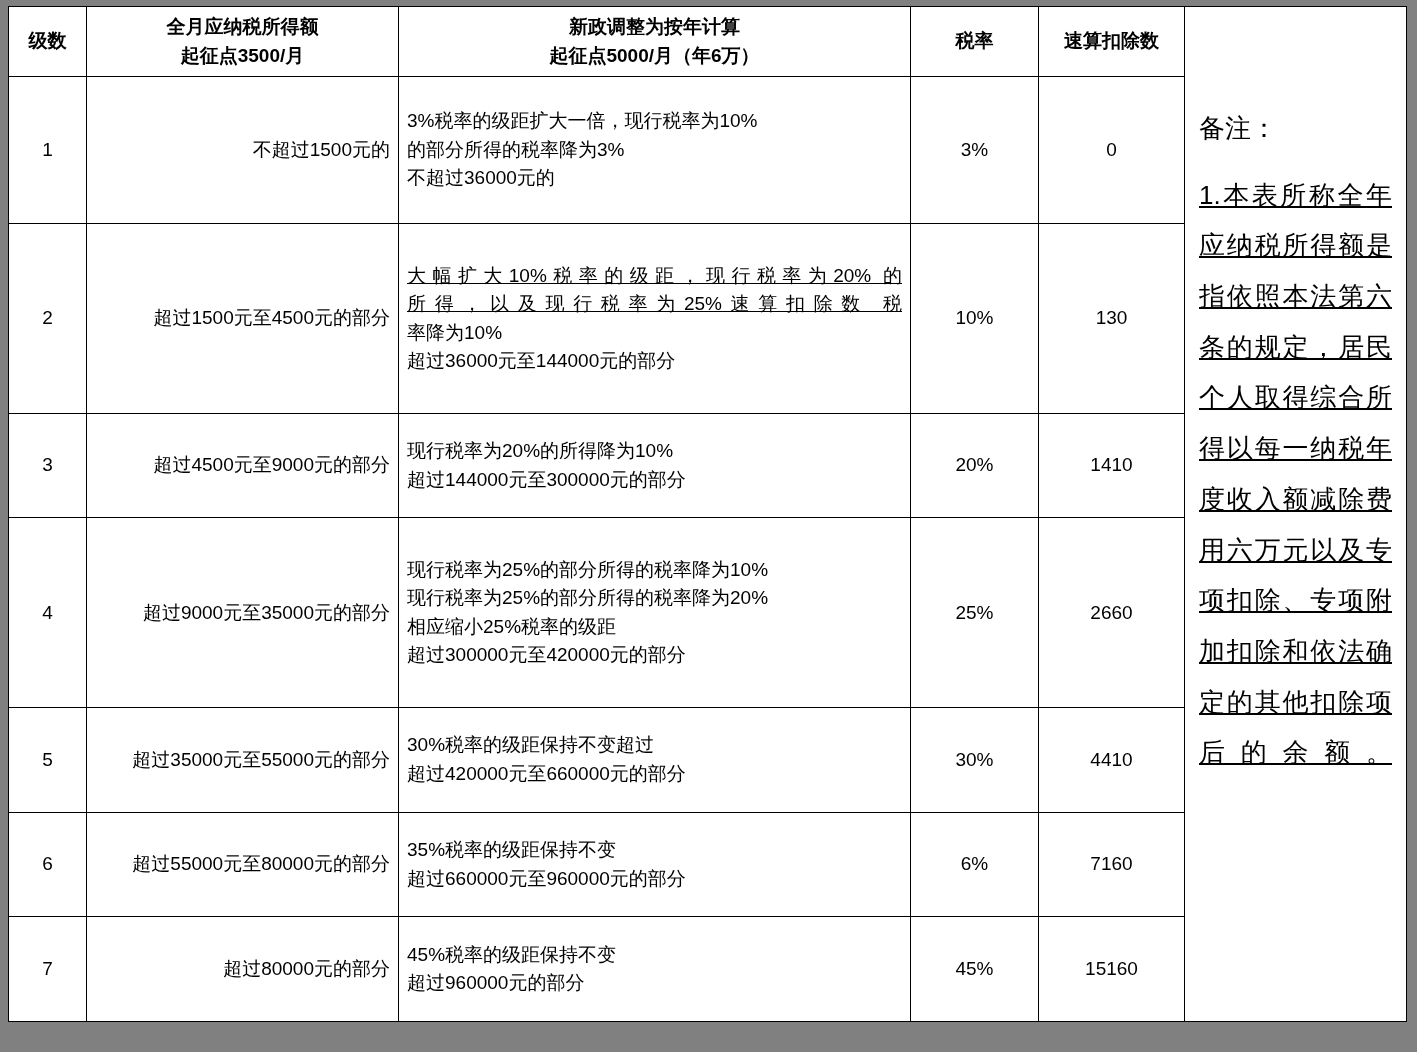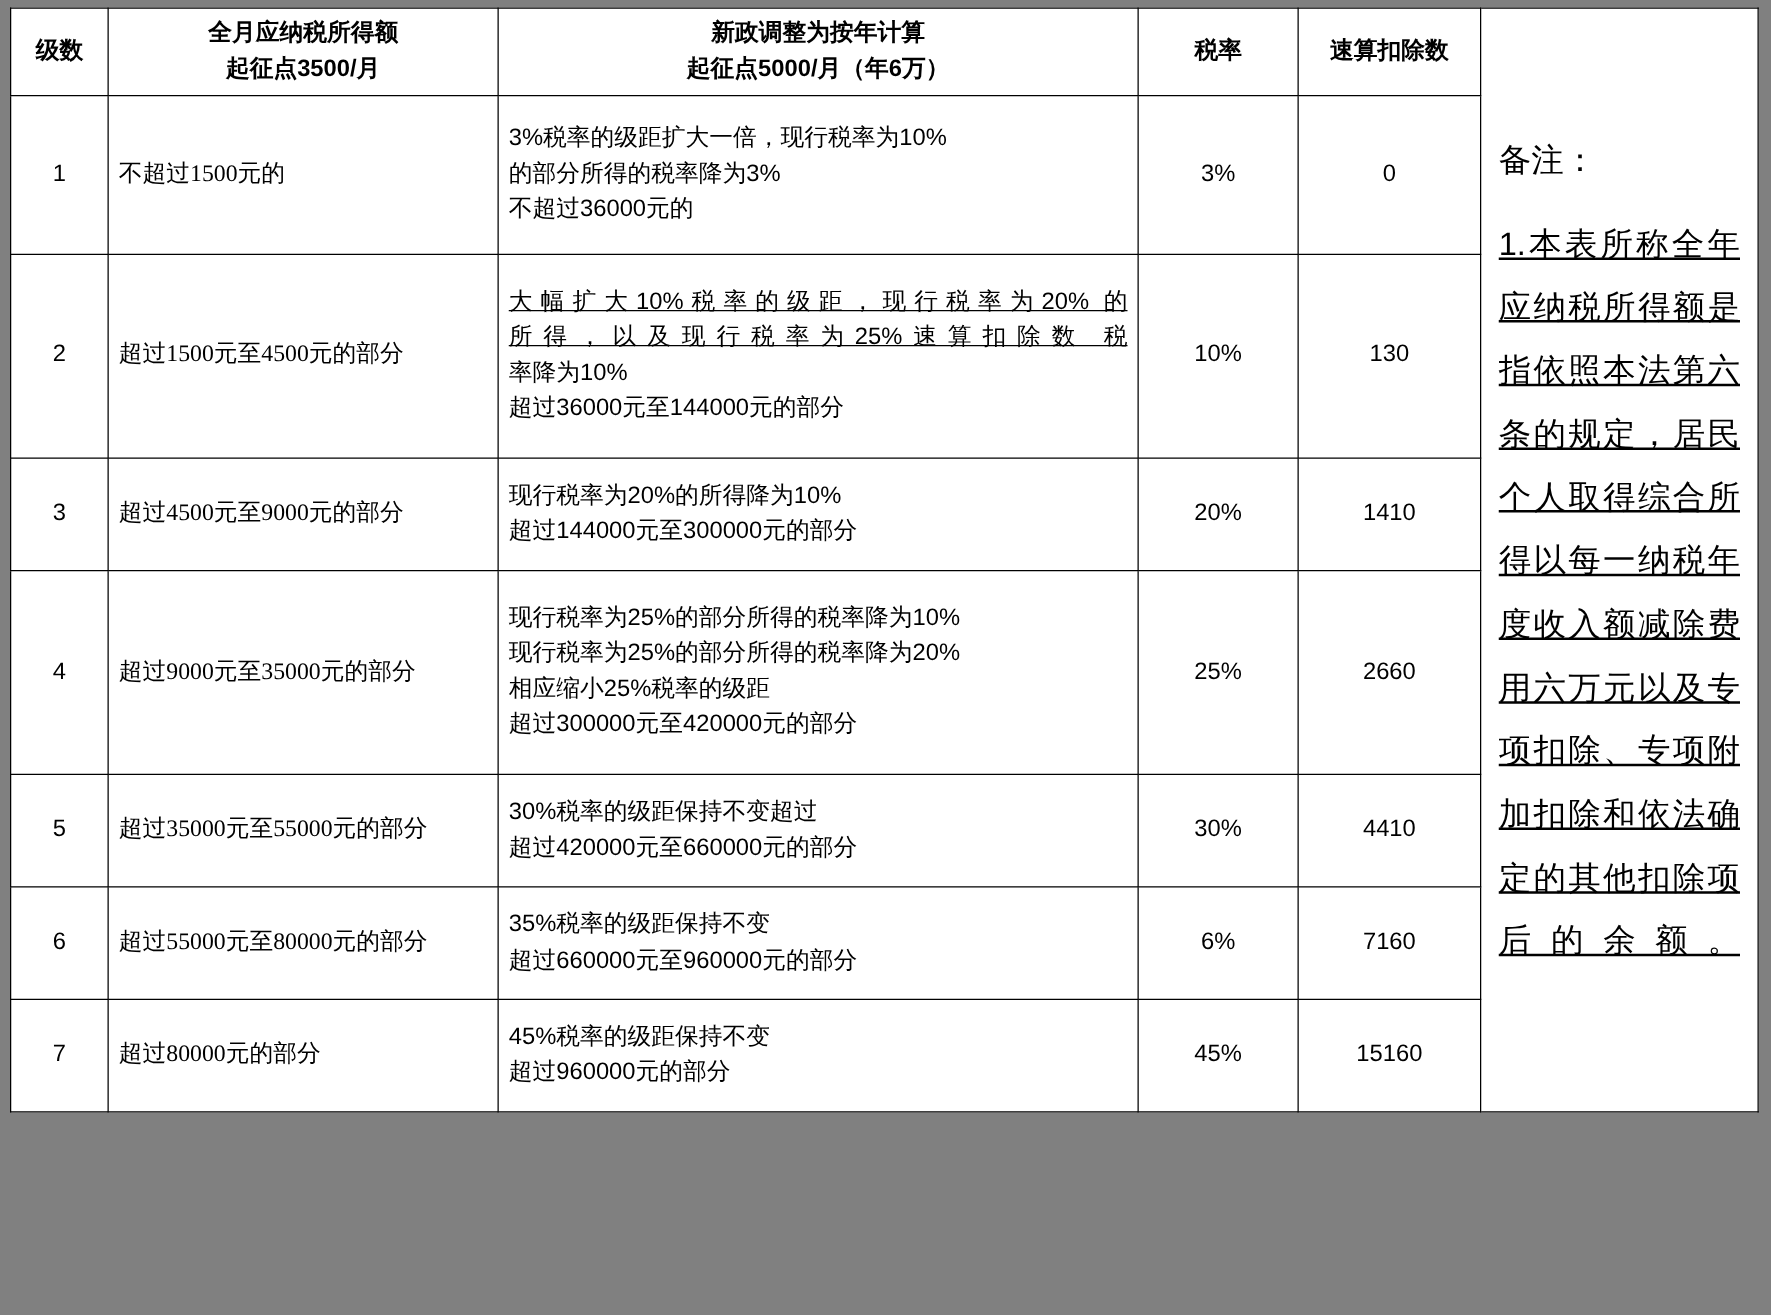--- a/index.html
+++ b/index.html
@@ -11,21 +11,21 @@
     width: 1417px;
     height: 1052px;
     font-family: "Liberation Sans", sans-serif;
     overflow: hidden;
   }
   .page {
     position: absolute;
     left: 8px;
     top: 6px;
     width: 1399px;
-    height: 884px;
+    height: 1016px;
     background: #ffffff;
     box-sizing: border-box;
   }
   .layout {
     display: flex;
     width: 100%;
     height: 100%;
     box-sizing: border-box;
   }
   table.tax-table {
@@ -49,21 +49,21 @@
     font-size: 20px;
     line-height: 1.45;
   }
   .col-level   { width: 78px; }
   .col-old     { width: 312px; }
   .col-new     { width: 512px; }
   .col-rate    { width: 128px; }
   .col-deduct  { width: 146px; }
 
   td.center { text-align: center; }
-  td.old-cell { text-align: left; font-family: Liberation Serif, serif; }
+  td.old-cell { text-align: right; }
   td.new-cell { text-align: left; }
   .new-line { display: block; }
   .justify2 {
     text-align: justify;
     text-align-last: justify;
     text-decoration: underline;
   }
   .notes {
     width: 223px;
     border: 1px solid #000000;

